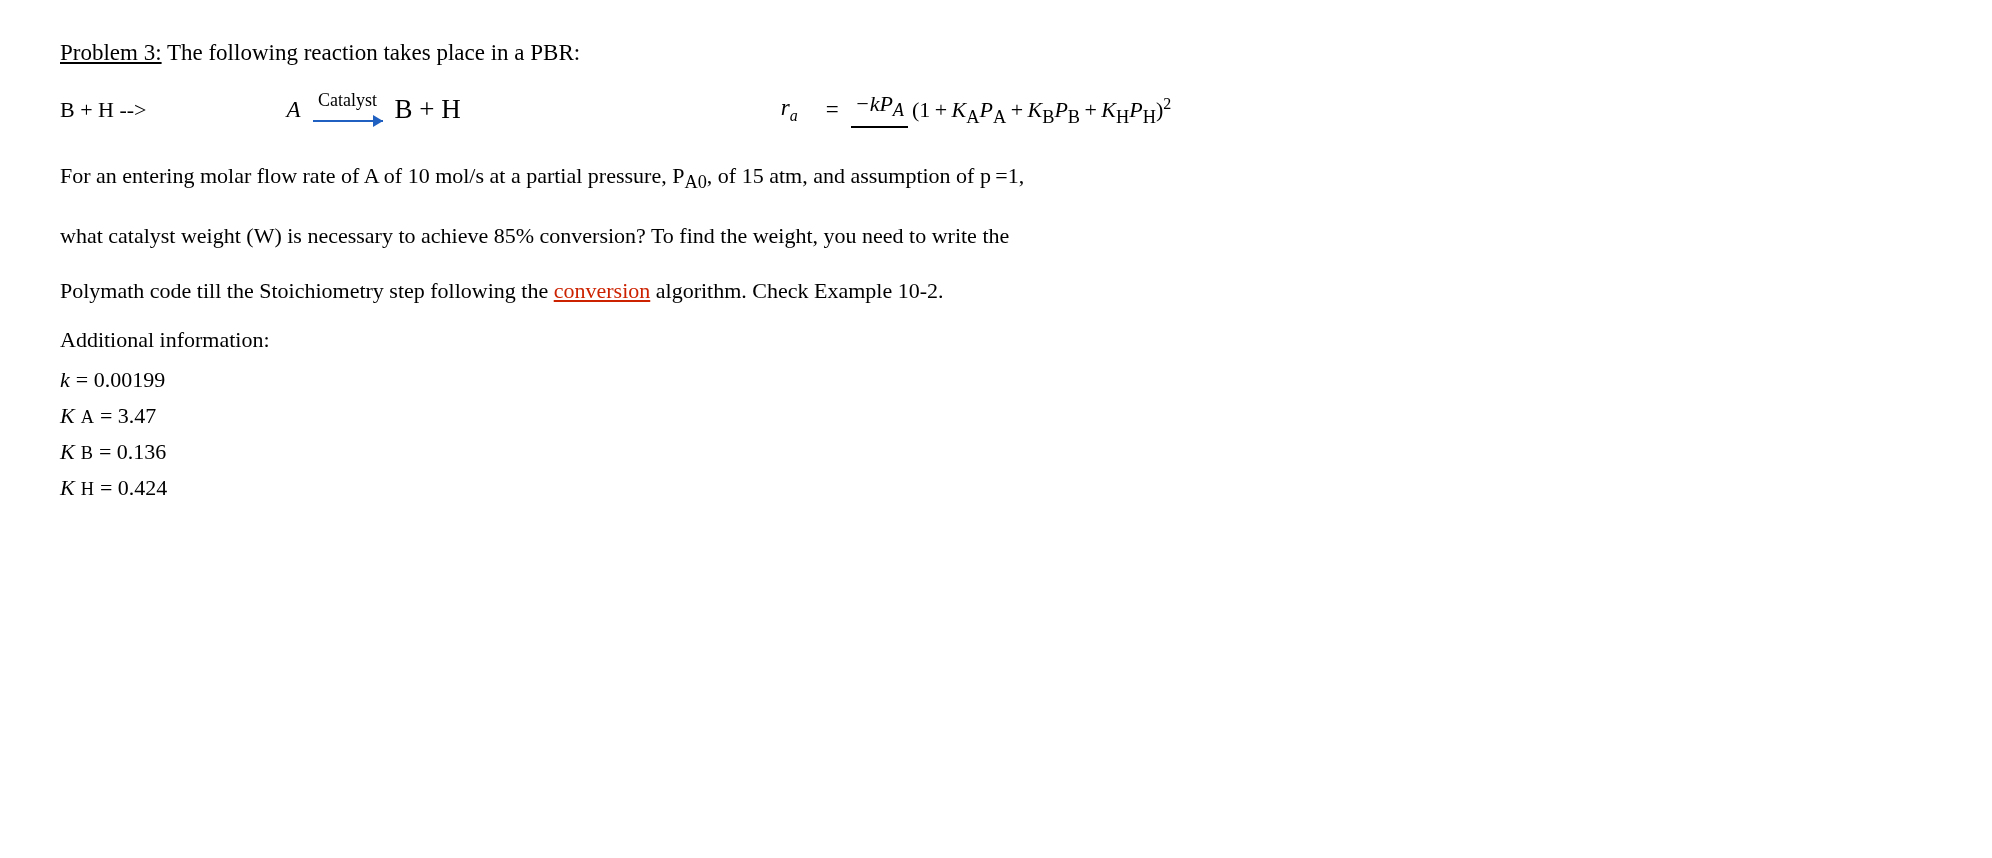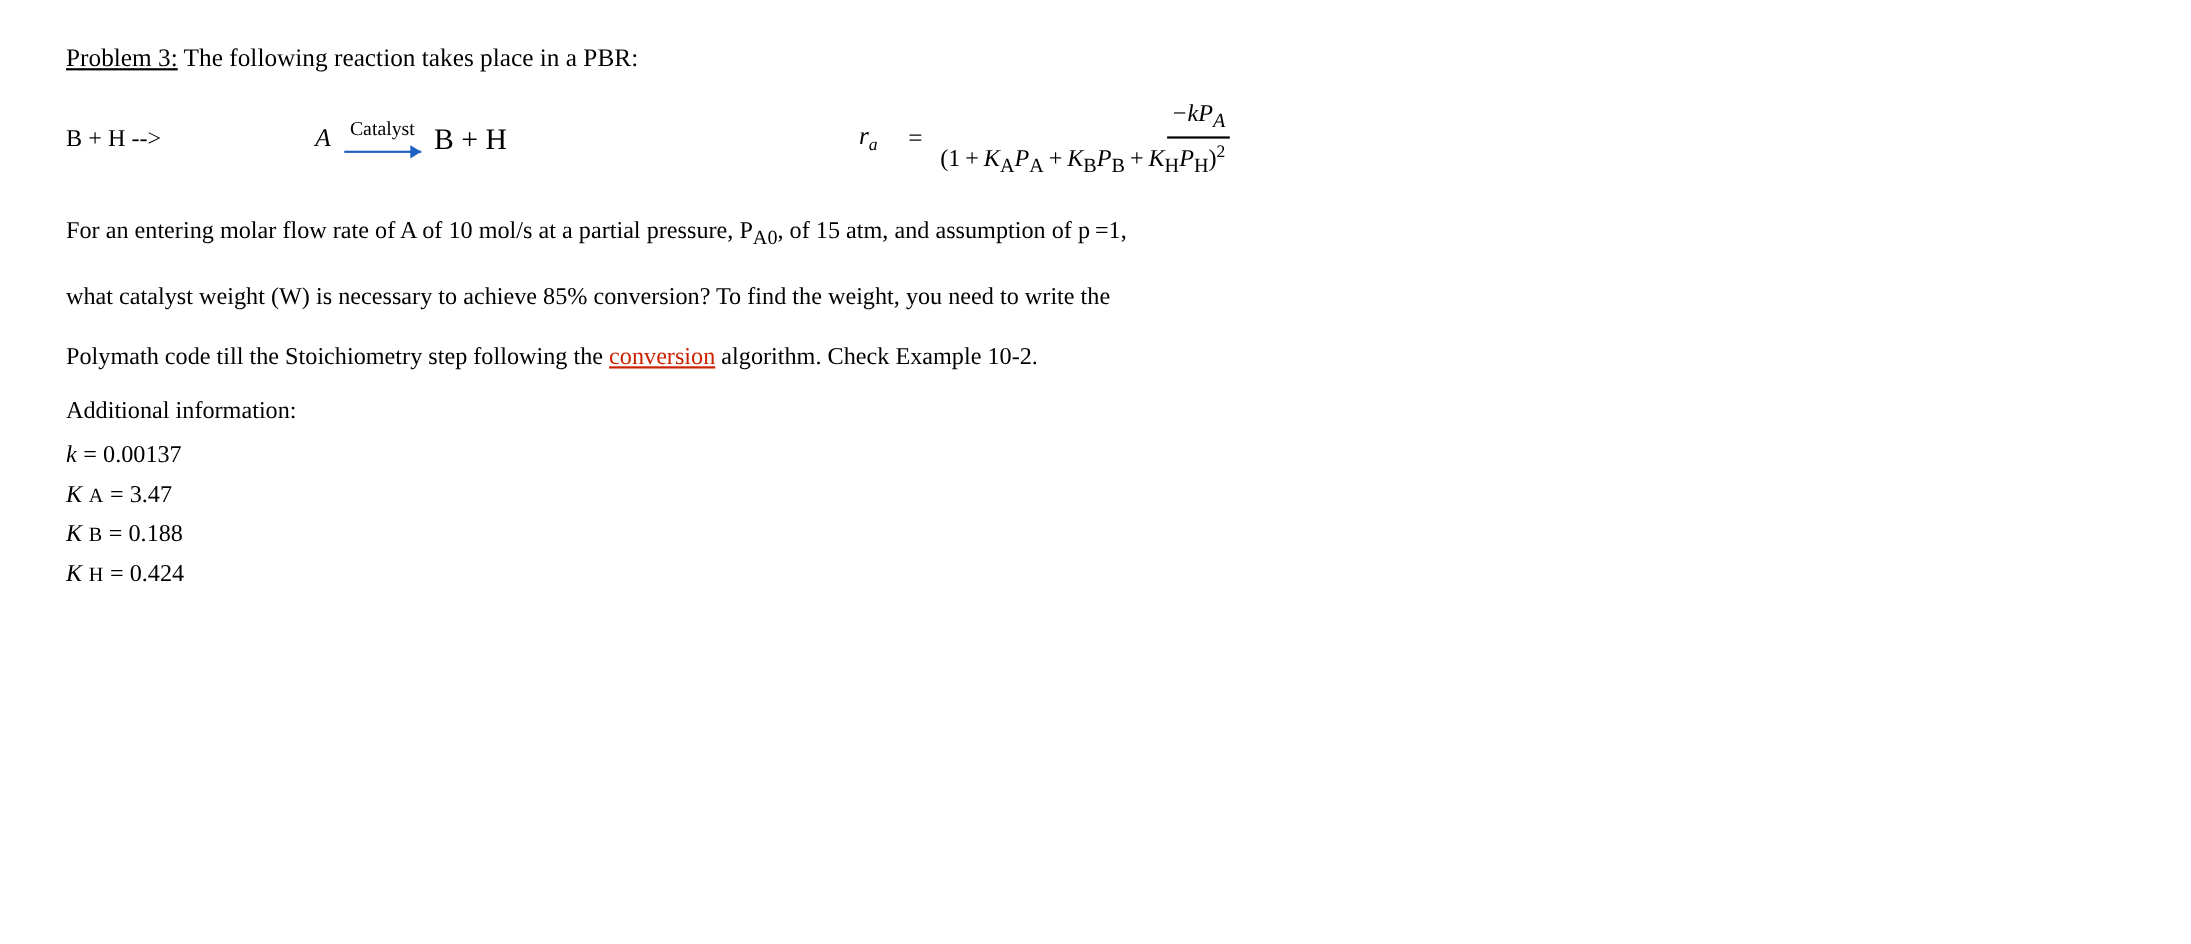--- a/index.html
+++ b/index.html
@@ -111,21 +111,21 @@
       font-style: italic;
       margin-right: 28px;
     }
 
     .equals-sign {
       margin-right: 12px;
     }
 
     .fraction {
       display: inline-flex;
-      flex-direction: column;
+      flex-direction: row;
       align-items: flex-end;
       vertical-align: middle;
     }
 
     .fraction-numerator {
       border-bottom: 2px solid #000;
       padding: 0 4px 4px 4px;
       font-style: italic;
       font-size: 22px;
       white-space: nowrap;
@@ -222,32 +222,32 @@
   what catalyst weight (W) is necessary to achieve 85% conversion? To find the weight, you need to write the
 </div>
 <div class="paragraph-text">
   Polymath code till the Stoichiometry step following the <span class="conversion-red">conversion</span> algorithm. Check Example 10-2.
 </div>
 
 <div class="additional-info">Additional information:</div>
 
 <div class="param-line">
   <span class="math-italic">k</span>
-  <span>= 0.00137</span>
+  <span>= 0.00199</span>
 </div>
 
 <div class="param-line">
   <span class="math-italic">K</span>
     <sub>A</sub>
   <span>= 3.47</span>
 </div>
 
 <div class="param-line">
   <span class="math-italic">K</span>
     <sub>B</sub>
-  <span>= 0.188</span>
+  <span>= 0.136</span>
 </div>
 
 <div class="param-line">
   <span class="math-italic">K</span>
     <sub>H</sub>
   <span>= 0.424</span>
 </div>
 
 </body></html>

